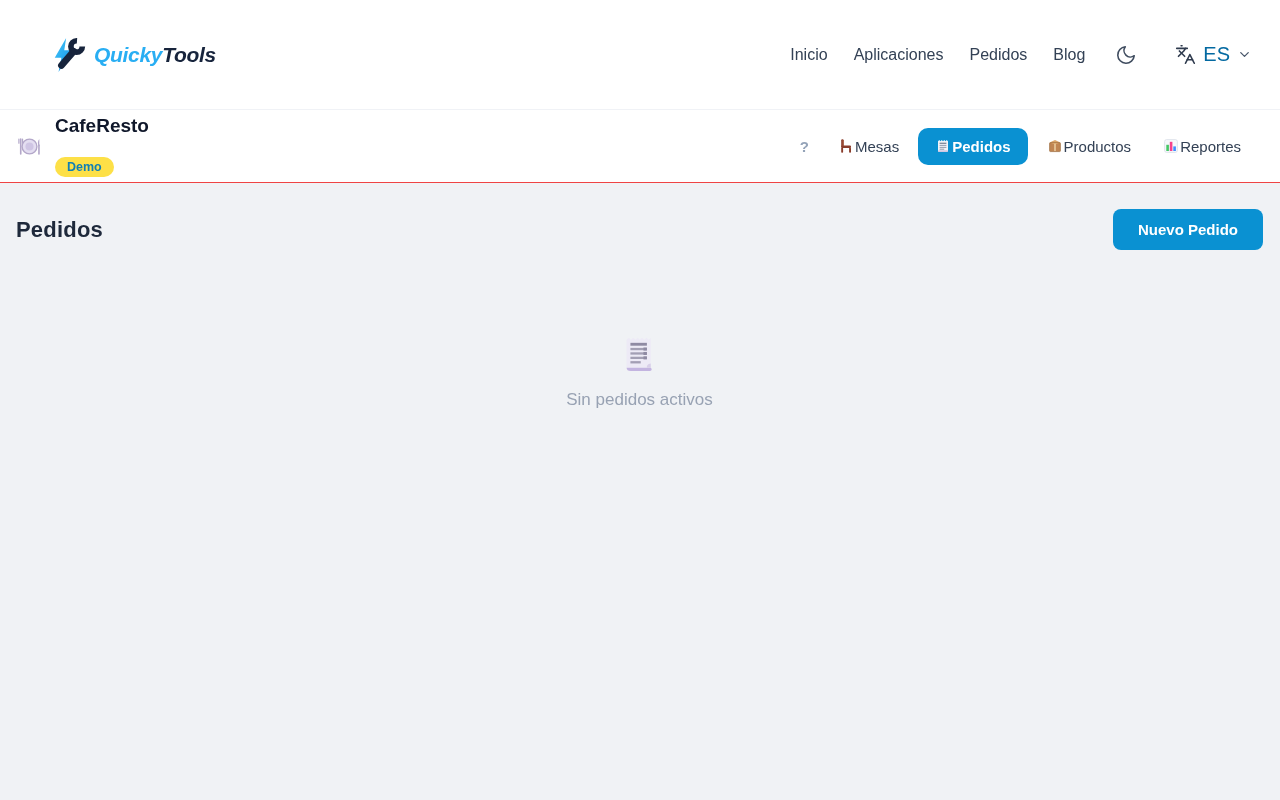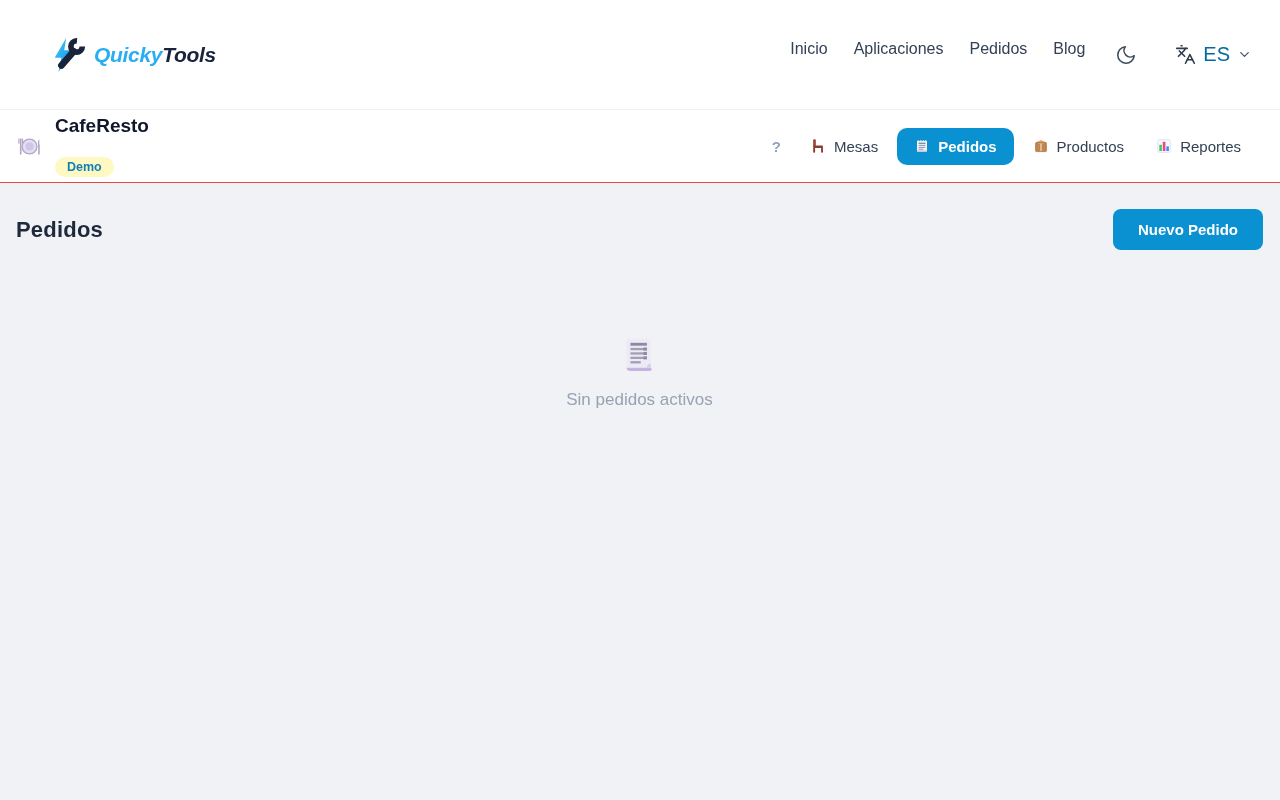--- a/index.html
+++ b/index.html
@@ -9,43 +9,43 @@
   
   .topnav {
     height:110px; background:#ffffff; border-bottom:1px solid #f0f2f6;
     display:flex; align-items:center; justify-content:space-between;
     padding:0 28px 0 50px;
   }
   .brand { display:flex; align-items:center; gap:6px; cursor:pointer; }
   .brand-text { font-size:21px; font-weight:bold; font-style:italic; letter-spacing:-0.3px; }
   .brand-text .primary { color:#29aef3; }
   .brand-text .secondary { color:#17243c;text-align:right; }
-  .topnav-right { display:flex; gap:26px; }
+  .topnav-right { display:flex; align-items:center; gap:26px; }
   .nav-link { font-size:16px; color:#334155; text-decoration:none; cursor:pointer; }
   .icon-btn { background:none; border:none; cursor:pointer; display:flex; align-items:center; padding:4px; }
   .lang-group { display:flex; align-items:center; gap:7px; cursor:pointer; margin-left:8px; }
   .lang-code { font-size:20px; color:#0369a1; }
 
   
   .appbar {
     height:73px; background:#ffffff; border-bottom:1px solid #ef4444;
     display:flex; align-items:center; justify-content:space-between;
     padding:0 26px 0 16px;
   }
   .app-id { display:flex; align-items:center; gap:12px; }
   .app-meta { display:flex; flex-direction:column; gap:3px; }
   .app-title { font-size:19px; font-weight:bold; color:#0f172a; }
   .app-badge {
     align-self:flex-start; font-size:12.5px; font-weight:bold; color:#0f7fb5;
-    background:#fef9c3; border-radius:11px; padding:3px 12px;margin-top:17px;
+    background:#fde047; border-radius:11px; padding:3px 12px;margin-top:17px;
   }
   .tabbar { display:flex; align-items:center; gap:6px; }
   .help-btn { background:none; border:none; color:#94a3b8; font-size:15px; font-weight:bold; cursor:pointer; padding:6px 10px; }
   .tab {
-    display:flex; align-items:center; gap:8px; border:none; background:none; cursor:pointer;
+    display:flex; align-items:center; gap:1px; border:none; background:none; cursor:pointer;
     font-size:15px; font-weight:500; color:#334155; padding:9px 13px; border-radius:10px;
     font-family:"Liberation Sans", sans-serif;
   }
   .tab.active { background:#0a91d2; color:#ffffff; font-weight:bold; padding:10px 17px; }
 
   
   .main { padding:26px 17px 0 16px; }
   .page-head { display:flex; align-items:center; justify-content:space-between; }
   .page-title { font-size:22px; font-weight:bold; color:#1e293b; letter-spacing:0.2px; }
   .primary-btn {

